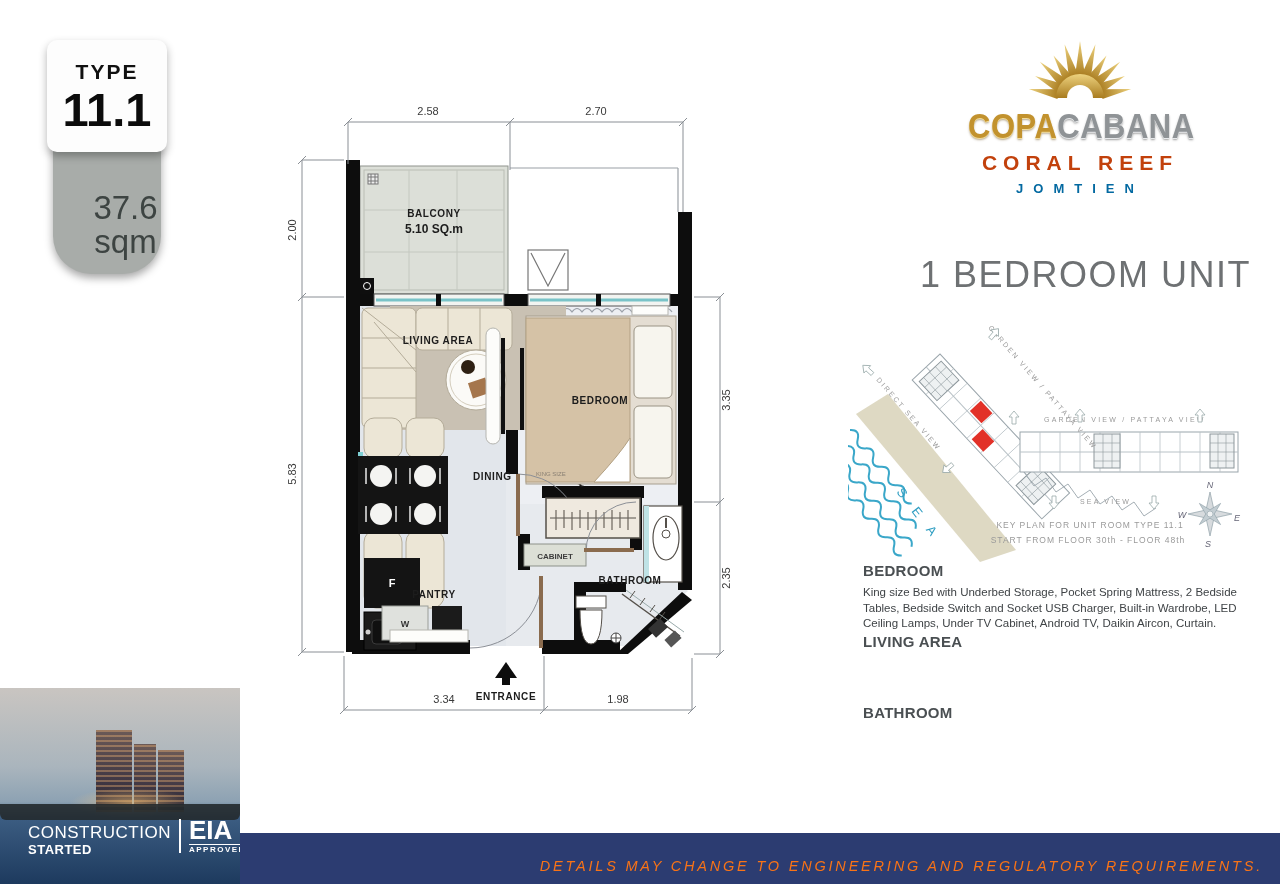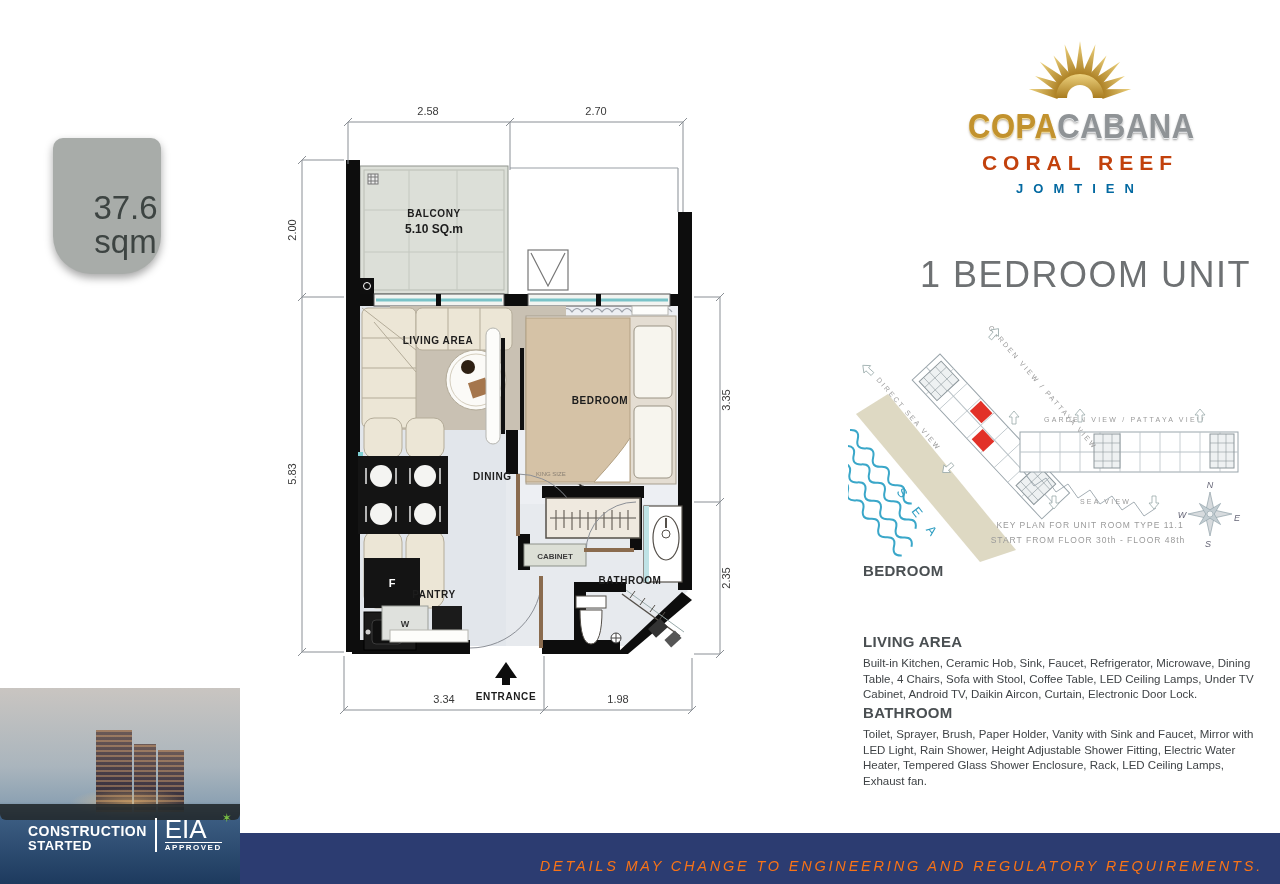--- a/index.html
+++ b/index.html
@@ -46,24 +46,24 @@
       background:linear-gradient(180deg,#c9c5c1 0%,#aab5bd 40%,#8da2b3 58%,#3c5d82 66%,#1d3a5e 100%);
       z-index:5;overflow:hidden;}
   .photo .treeline{position:absolute;left:0;top:116px;width:240px;height:16px;background:#232a2e;
       border-radius:0 0 6px 6px;opacity:.9;}
   .tower{position:absolute;background:
       repeating-linear-gradient(0deg, rgba(255,190,120,.35) 0 2px, rgba(20,16,24,0) 2px 5px),
       linear-gradient(180deg,#6b5a57 0%,#413844 60%,#2b2733 100%);}
   .photo .glow{position:absolute;left:70px;top:100px;width:120px;height:30px;border-radius:50%;
       background:radial-gradient(closest-side,rgba(255,200,120,.55),rgba(255,200,120,0));}
   .photo .overlay{position:absolute;left:28px;top:128px;display:flex;align-items:center;color:#fff;}
-  .photo .c1{font-size:14px;font-weight:bold;letter-spacing:.5px;line-height:1.1;margin-top:8px;}
+  .photo .c1{font-size:17px;font-weight:normal;letter-spacing:.5px;line-height:1.1;margin-top:8px;}
   .photo .c2{font-size:13px;font-weight:bold;letter-spacing:.5px;line-height:1.05;}
   .photo .sep{width:2px;height:34px;background:#fff;margin:0 8px;}
-  .photo .eia{font-size:26px;font-weight:normal;line-height:.95;position:relative;}
+  .photo .eia{font-size:26px;font-weight:bold;line-height:.95;position:relative;}
   .photo .eia .star{position:absolute;right:-10px;top:-4px;font-size:12px;color:#7ac143;}
   .photo .eia-sub{font-size:8px;font-weight:bold;letter-spacing:1.5px;border-top:1px solid #fff;margin-top:1px;}
 
   
   .plansvg{position:absolute;left:278px;top:82px;}
   .keysvg{position:absolute;left:848px;top:322px;}
 
   svg text{font-family:"Liberation Sans", sans-serif;}
   .dimtxt{font-size:11px;fill:#3a3a3a;}
   .roomlbl{font-size:10px;font-weight:bold;fill:#1c1c1c;letter-spacing:.6px;}
@@ -73,20 +73,24 @@
 </style>
 </head>
 <body>
 
 <div id="page">
 
   <div class="badge">
     <div class="gray">
       <div class="a-value">37.6</div>
       <div class="a-unit">sqm</div>
+    </div>
+    <div class="white">
+      <div class="t-label">TYPE</div>
+      <div class="t-value">11.1</div>
     </div>
   </div>
 
   <div class="brand">
     <svg width="224" height="64" viewBox="0 0 224 64">
       <defs>
         <linearGradient id="goldg" x1="0" y1="0" x2="0" y2="1">
           <stop offset="0" stop-color="#edd27e"></stop>
             <stop offset="1" stop-color="#a97c20"></stop>
         </linearGradient>
@@ -468,28 +472,27 @@
       <text class="kp-compass" x="-2" y="33" text-anchor="middle">S</text>
       <text class="kp-compass" x="-28" y="4" text-anchor="middle">W</text>
     </g>
 
     <text class="kp-cap" x="242" y="206" text-anchor="middle">KEY PLAN FOR UNIT ROOM TYPE 11.1</text>
     <text class="kp-cap" x="240" y="221" text-anchor="middle">START FROM FLOOR 30th - FLOOR 48th</text>
   </svg>
 
   <div class="spec" style="top:562px;">
     <h3>BEDROOM</h3>
+    <p>King size Bed with Underbed Storage, Pocket Spring Mattress, 2 Bedside Tables, Bedside Switch and Socket USB Charger, Built-in Wardrobe, LED Ceiling Lamps, Under TV Cabinet, Android TV, Daikin Aircon, Curtain.</p>
   </div>
   <div class="spec" style="top:633px;">
     <h3>LIVING AREA</h3>
-    <p>Built-in Kitchen, Ceramic Hob, Sink, Faucet, Refrigerator, Microwave, Dining Table, 4 Chairs, Sofa with Stool, Coffee Table, LED Ceiling Lamps, Under TV Cabinet, Android TV, Daikin Aircon, Curtain, Electronic Door Lock.</p>
   </div>
   <div class="spec" style="top:704px;">
     <h3>BATHROOM</h3>
-    <p>Toilet, Sprayer, Brush, Paper Holder, Vanity with Sink and Faucet, Mirror with LED Light, Rain Shower, Height Adjustable Shower Fitting, Electric Water Heater, Tempered Glass Shower Enclosure, Rack, LED Ceiling Lamps, Exhaust fan.</p>
   </div>
 
   <div class="bar">
     <div class="disc">DETAILS MAY CHANGE TO ENGINEERING AND REGULATORY REQUIREMENTS.</div>
   </div>
 
   <div class="photo">
     <div class="tower" style="left:96px;top:42px;width:36px;height:82px;"></div>
     <div class="tower" style="left:134px;top:56px;width:22px;height:68px;"></div>
     <div class="tower" style="left:158px;top:62px;width:26px;height:62px;"></div>

